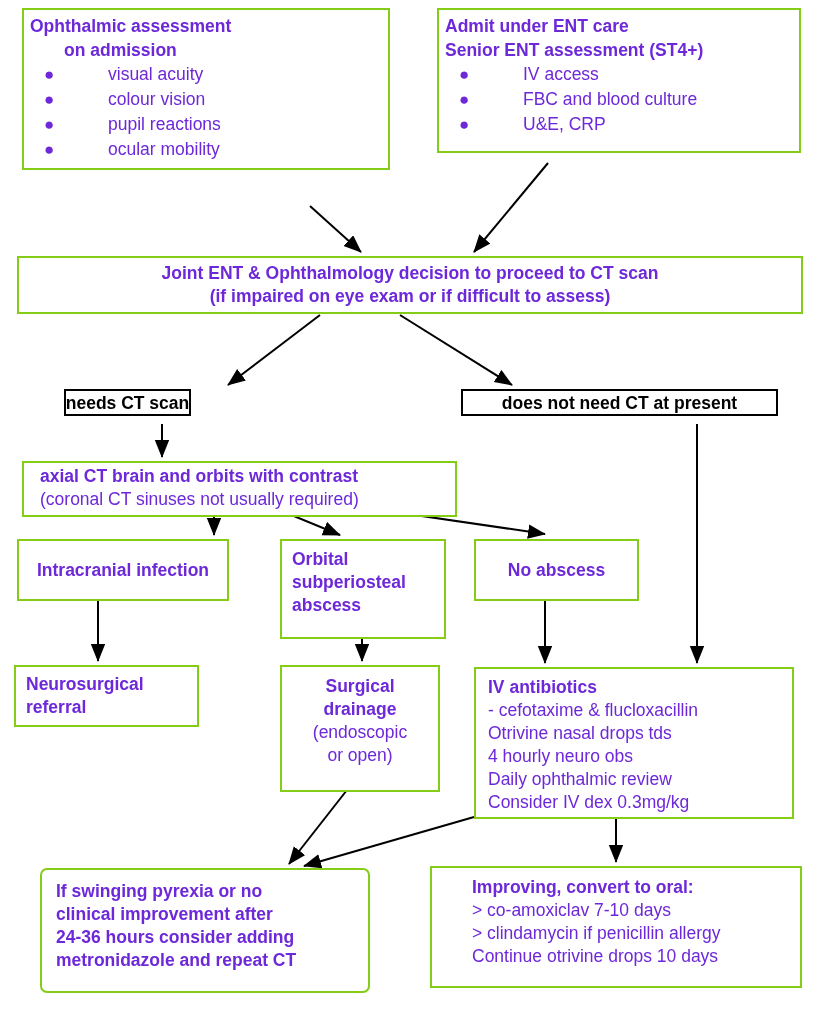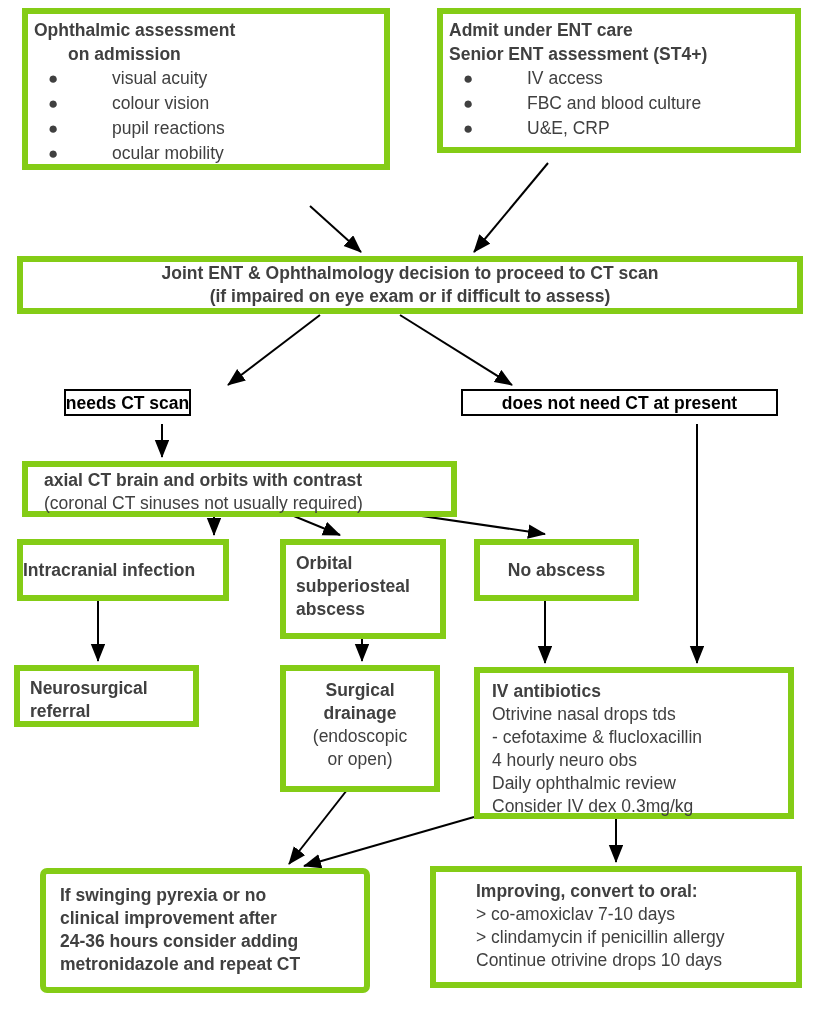--- a/index.html
+++ b/index.html
@@ -11,26 +11,26 @@
     position: relative;
     width: 821px;
     height: 1018px;
     background: #ffffff;
     font-family: "Liberation Sans", sans-serif;
     color: #000000;
     overflow: hidden;
   }
   .node {
     position: absolute;
-    border: 6px solid #84cc16;
+    border: 2px solid #84cc16;
     background: #ffffff;
     box-sizing: border-box;
     font-size: 17.5px;
     line-height: 23px;
-    color: #404040;
+    color: #6d28d9;
   }
   .node .pad {
     padding: 4px 6px;
   }
   .b { font-weight: bold; }
   .n { font-weight: normal; }
   .ctr { text-align: center; }
   .lft { text-align: left; }
 
   
@@ -173,21 +173,21 @@
     <span>does not need CT at present</span>
   </div>
 
   <div class="node" style="left:22px; top:461px; width:435px; height:56px;">
     <div class="pad lft" style="padding:2px 16px;">
       <div class="b txtline">axial CT brain and orbits with contrast</div>
       <div class="n txtline">(coronal CT sinuses not usually required)</div>
     </div>
   </div>
 
-  <div class="node" style="left:17px; top:539px; width:212px; height:62px; display:flex; align-items:center; justify-content:flex-start;">
+  <div class="node" style="left:17px; top:539px; width:212px; height:62px; display:flex; align-items:center; justify-content:center;">
     <span class="b ctr">Intracranial infection</span>
   </div>
 
   <div class="node" style="left:280px; top:539px; width:166px; height:100px;">
     <div class="pad lft" style="padding:7px 10px;">
       <div class="b txtline">Orbital</div>
       <div class="b txtline">subperiosteal</div>
       <div class="b txtline">abscess</div>
     </div>
   </div>
@@ -208,22 +208,22 @@
       <div class="b txtline">Surgical</div>
       <div class="b txtline">drainage</div>
       <div class="n txtline">(endoscopic</div>
       <div class="n txtline">or open)</div>
     </div>
   </div>
 
   <div class="node" style="left:474px; top:667px; width:320px; height:152px;">
     <div class="pad lft" style="padding:7px 12px;">
       <div class="b txtline">IV antibiotics</div>
+      <div class="n txtline"> - cefotaxime &amp; flucloxacillin</div>
       <div class="n txtline">Otrivine nasal drops tds</div>
-      <div class="n txtline"> - cefotaxime &amp; flucloxacillin</div>
       <div class="n txtline">4 hourly neuro obs</div>
       <div class="n txtline">Daily ophthalmic review</div>
       <div class="n txtline">Consider IV dex 0.3mg/kg</div>
     </div>
   </div>
 
   <div class="node" style="left:40px; top:868px; width:330px; height:125px;border-radius:7px;">
     <div class="pad lft" style="padding:10px 14px;">
       <div class="b txtline">If swinging pyrexia or no</div>
       <div class="b txtline">clinical improvement after</div>

